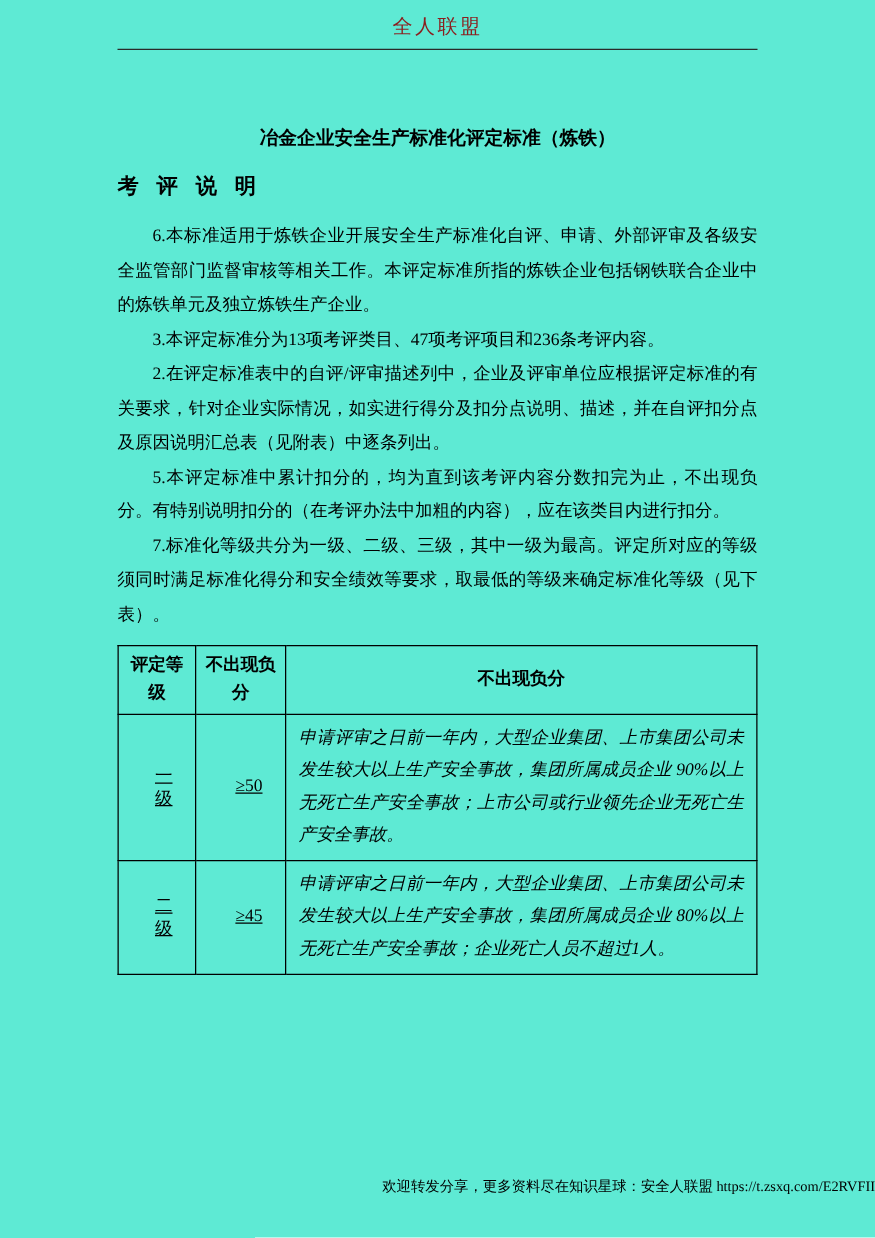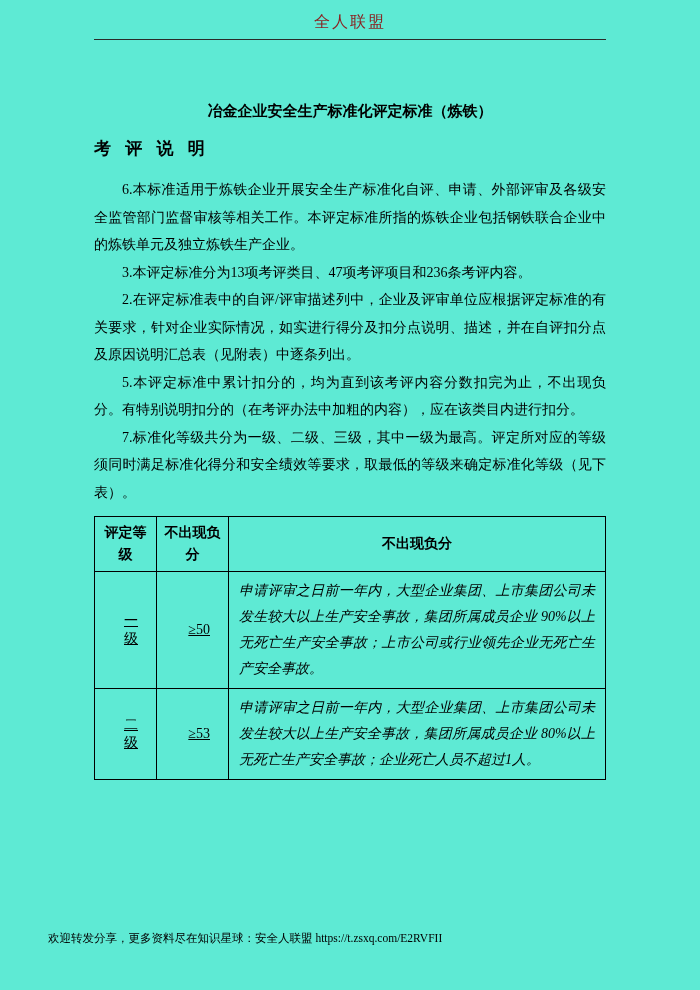--- a/index.html
+++ b/index.html
@@ -80,26 +80,25 @@
     padding: 6px 10px;
     line-height: 26px;
     text-align: justify;
     vertical-align: middle;
     font-style: italic;
   }
   .footer {
     position: absolute;
     left: 0;
     right: 0;
-    bottom: 44px;
-    text-align: left;
+    bottom: 32px;
+    text-align: right;
     font-size: 11.5px;
     line-height: 16px;
     color: #000;
-    margin-left: 48px;
   }
   .footer .link { color: #000; text-decoration: none; }
 </style>
 </head>
 <body>
 
 <div class="page">
 
   <div class="brand">全人联盟</div>
 
@@ -129,21 +128,21 @@
         <th>不出现负分</th>
         <th>不出现负分</th>
       </tr>
       <tr>
         <td class="cell-center">一级</td>
         <td class="cell-center">≥50</td>
         <td class="cell-perf">申请评审之日前一年内，大型企业集团、上市集团公司未发生较大以上生产安全事故，集团所属成员企业 90%以上无死亡生产安全事故；上市公司或行业领先企业无死亡生产安全事故。</td>
       </tr>
       <tr>
         <td class="cell-center">二级</td>
-        <td class="cell-center">≥53</td>
+        <td class="cell-center">≥45</td>
         <td class="cell-perf">申请评审之日前一年内，大型企业集团、上市集团公司未发生较大以上生产安全事故，集团所属成员企业 80%以上无死亡生产安全事故；企业死亡人员不超过1人。</td>
       </tr>
     </tbody>
       </table>
 
   </div>
 
   <div class="footer">
     <span>欢迎转发分享，更多资料尽在知识星球：安全人联盟</span>
     <span class="link">https://t.zsxq.com/E2RVFII</span>

